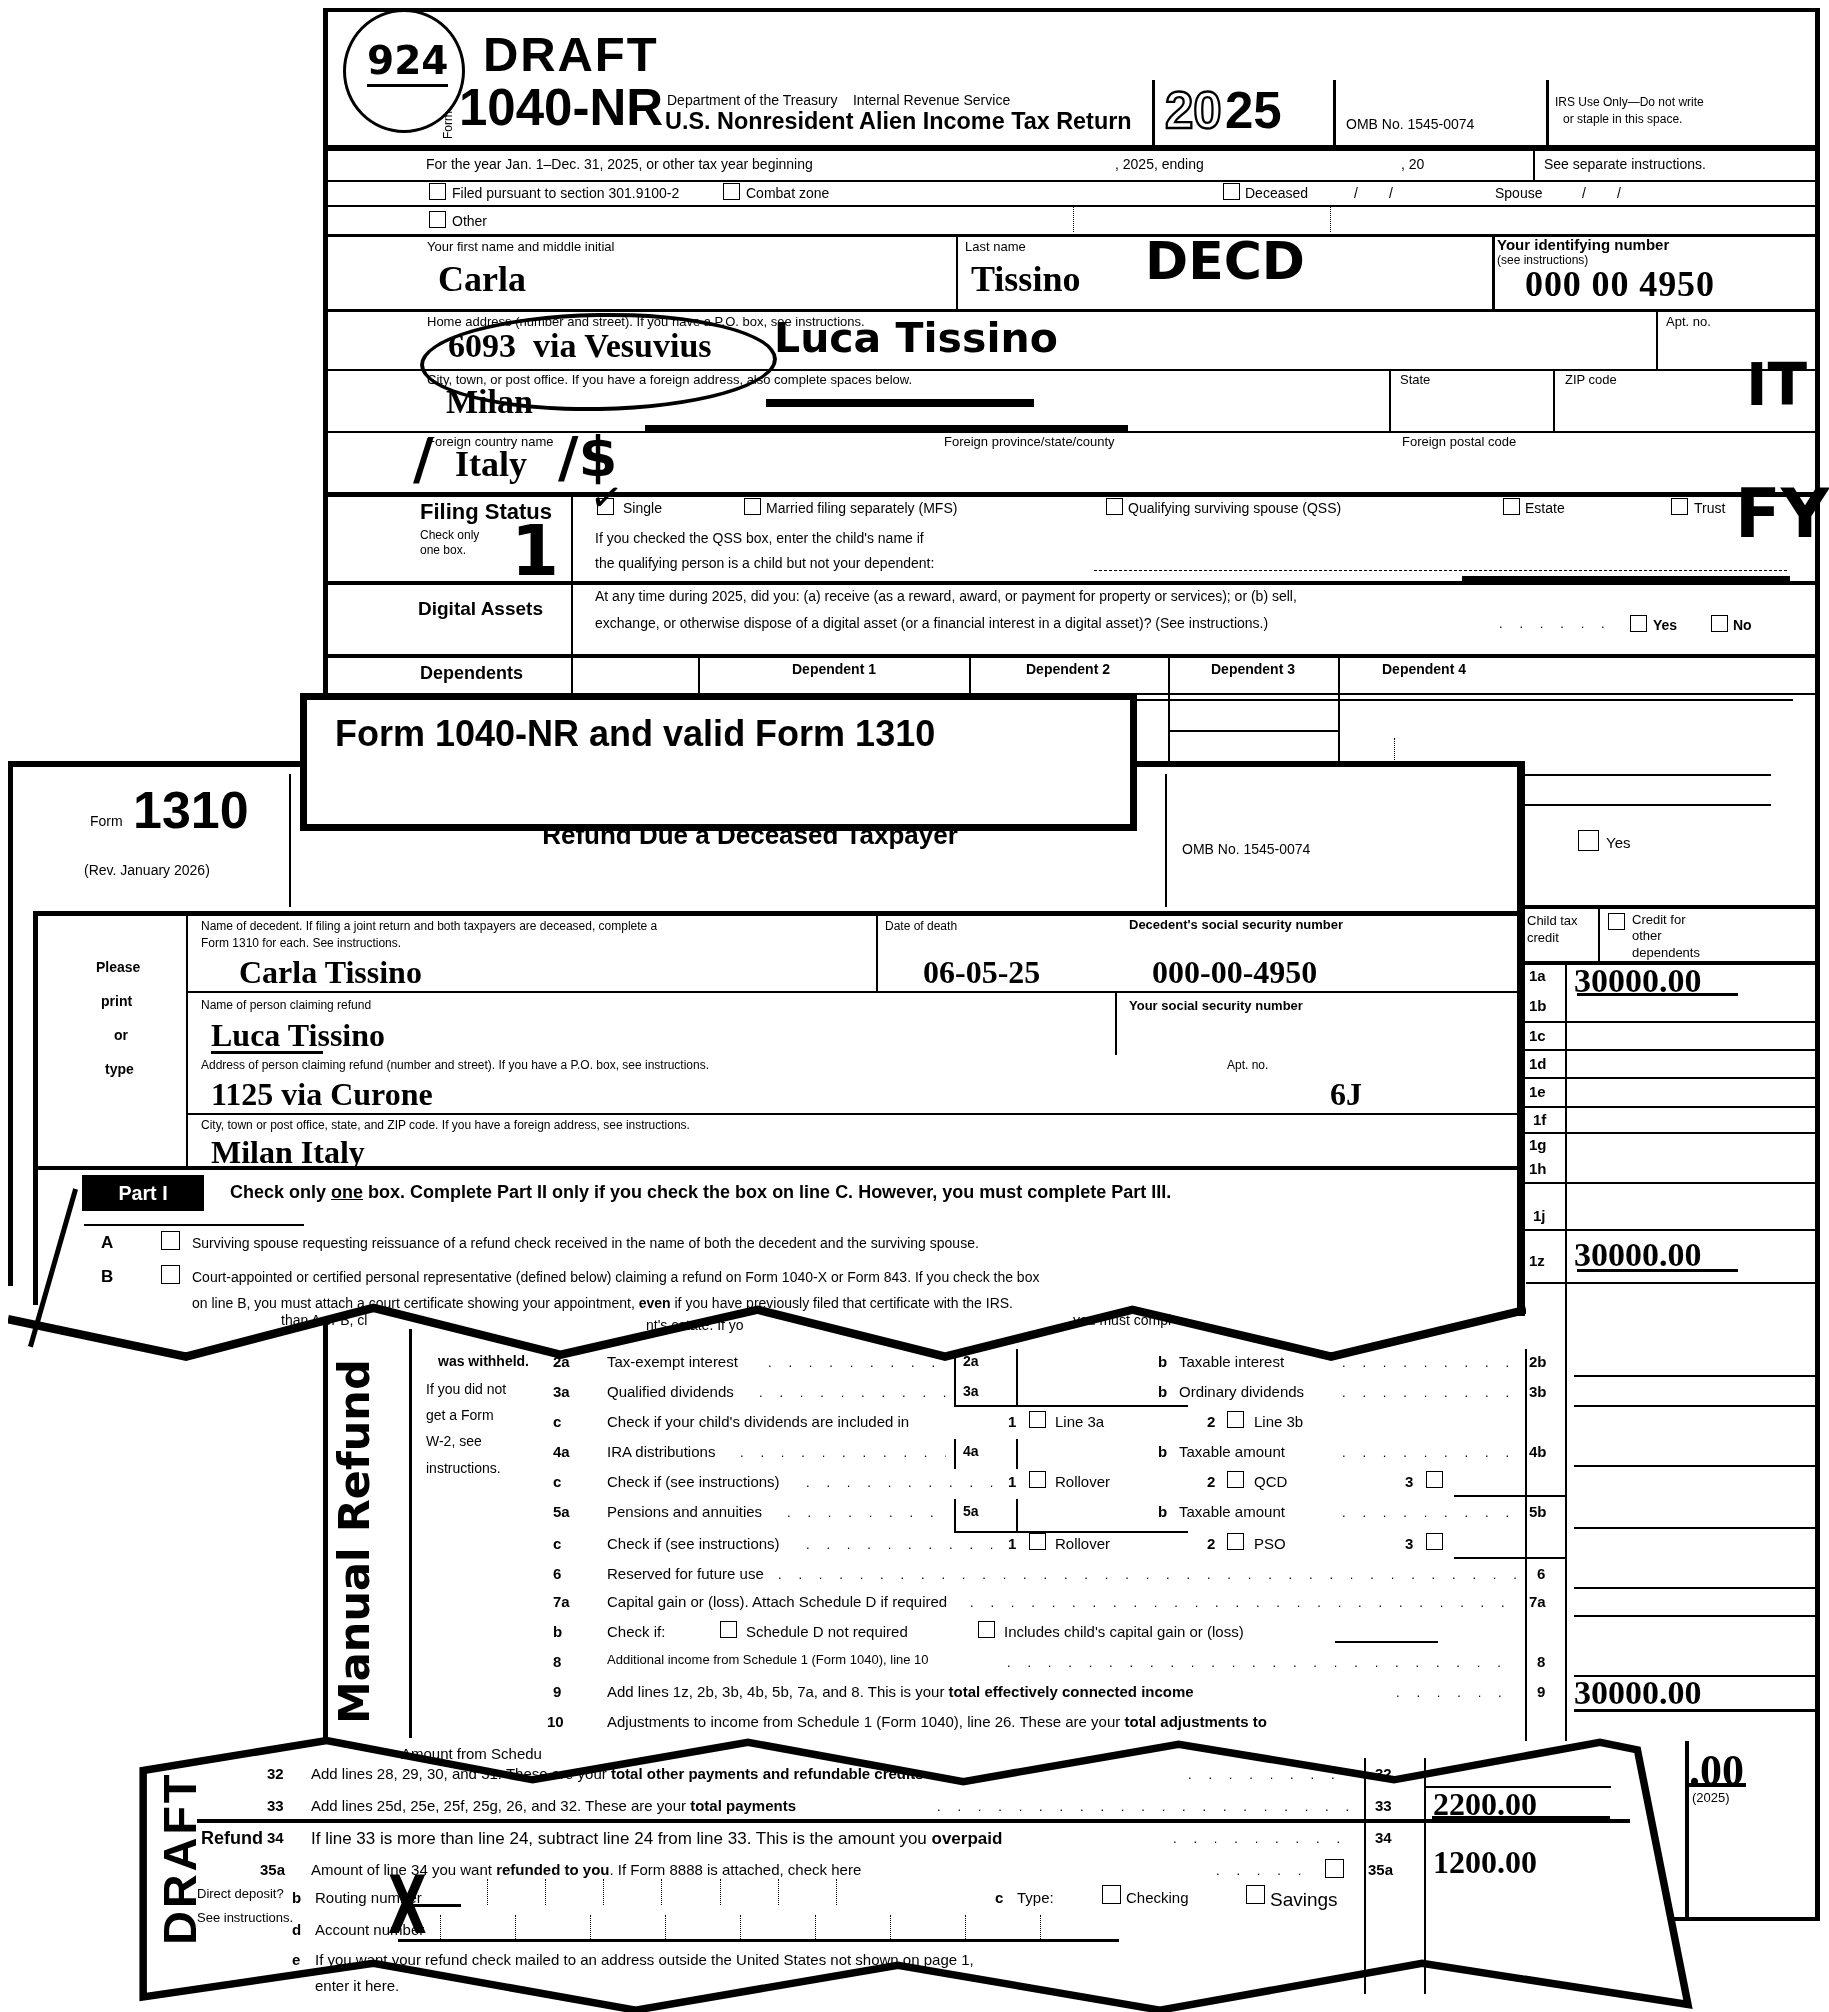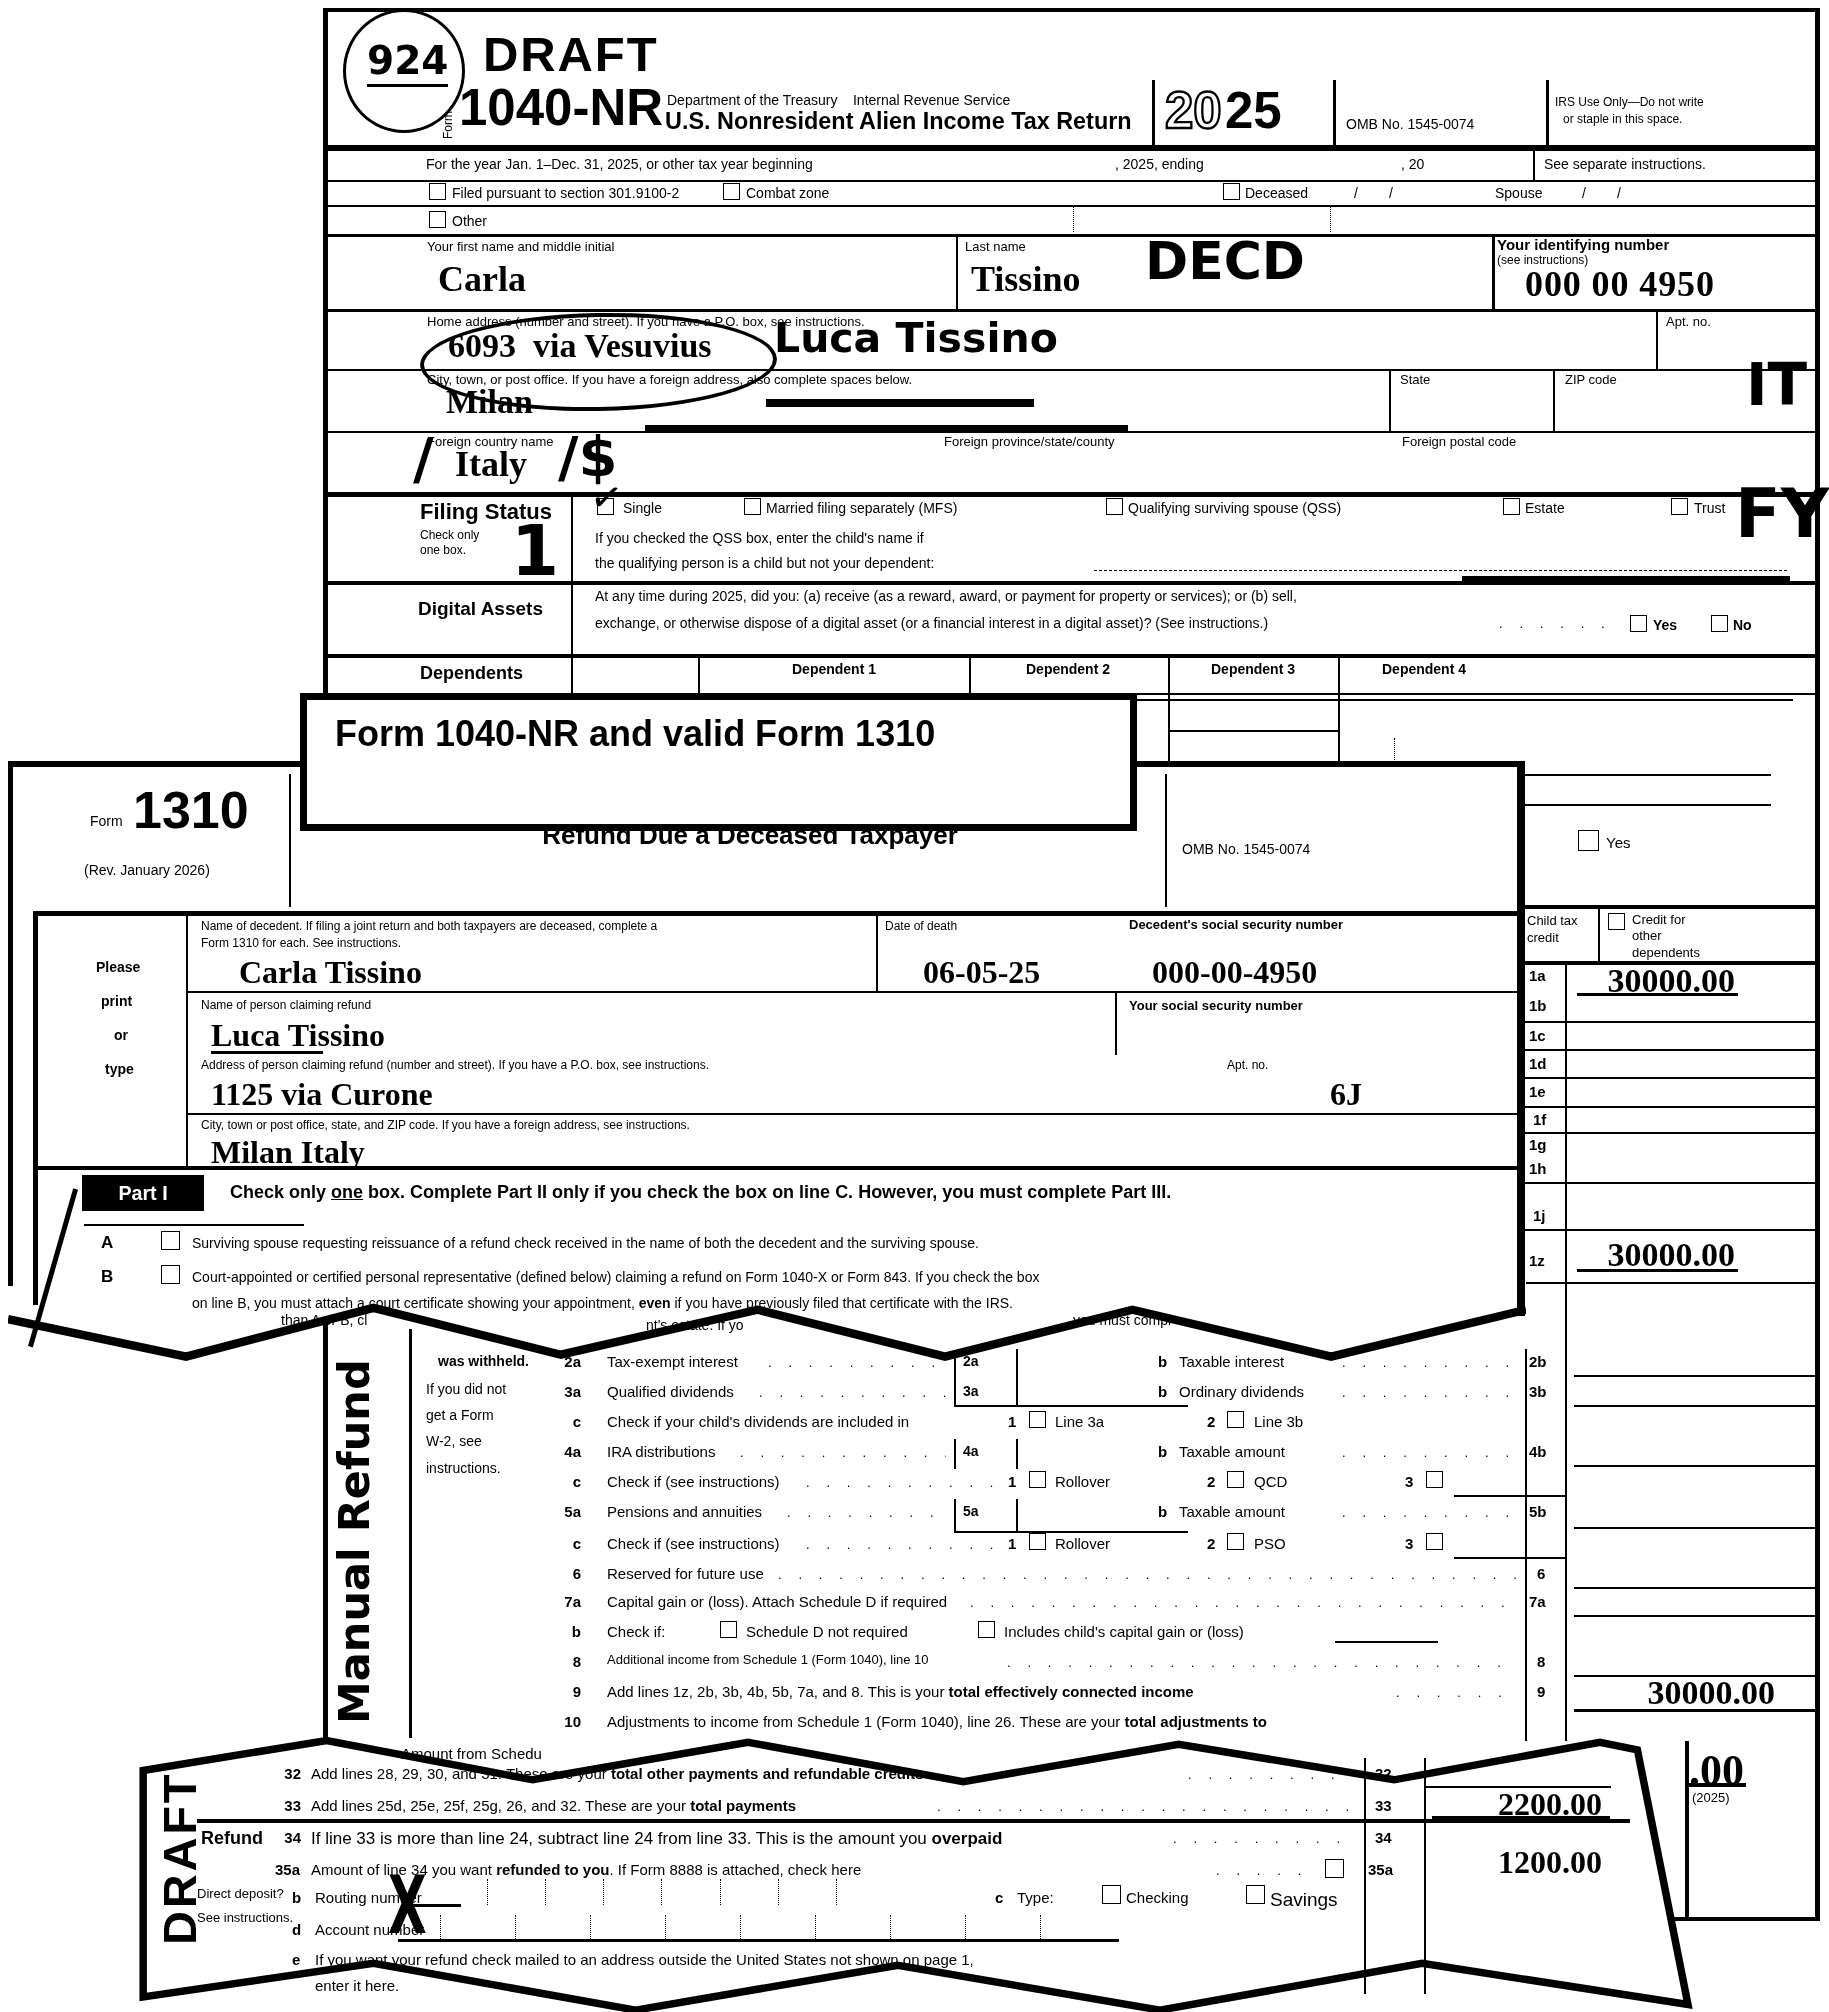--- a/index.html
+++ b/index.html
@@ -4,21 +4,21 @@
 <style>
   html,body{margin:0;padding:0;background:#888}
   #screen{position:relative;width:1830px;height:2012px;background:#fff;font-family:"Liberation Sans",sans-serif;color:#000;overflow:hidden}
   .a{position:absolute;white-space:nowrap;font-size:14px;line-height:1.15}
   .hl,.vl{position:absolute;background:#000}
   .cb{position:absolute;border:1.9px solid #000;background:#fff;width:15px;height:15px}
   .b{font-weight:bold}
   .sm{font-size:12px}
   .serif{font-family:"Liberation Serif",serif;font-weight:bold}
   .hand{font-family:"DejaVu Sans",sans-serif;font-weight:bold}
-  .r{text-align:right}
+  .r{text-align:left}
   .ctr{text-align:center}
   .rot{transform:rotate(-90deg);transform-origin:0 0}
   .outl{color:#fff;-webkit-text-stroke:2.3px #000;text-shadow:0 0 0.9px #000}
   .lead{position:absolute;overflow:hidden;font-size:13px;letter-spacing:6.6px;white-space:nowrap}
   .lead::after{content:". . . . . . . . . . . . . . . . . . . . . . . . . . . . . . . . . . . . . . . . . . . ."}
   .dotv{position:absolute;border-left:1.9px dotted #000}
   .dashh{position:absolute;border-top:1.9px dashed #000}
   .lyr{position:absolute;inset:0}
 </style>
 </head>

